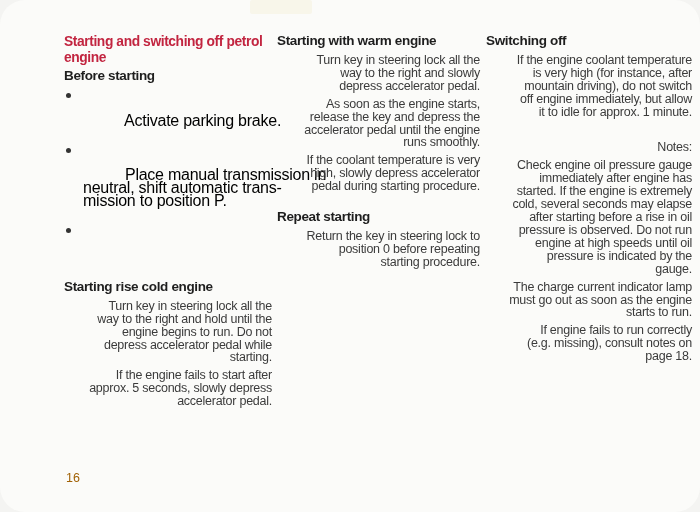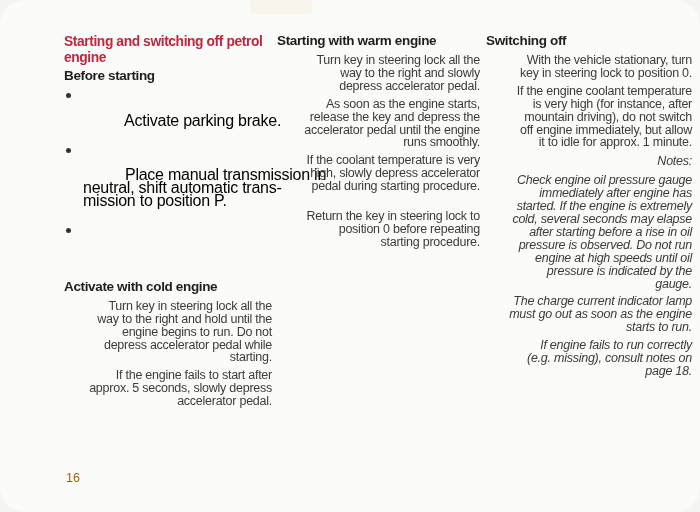--- a/index.html
+++ b/index.html
@@ -42,21 +42,21 @@
   p, .notes-label {
     margin: 0 0 5px 0;
     font-size: 12.5px; line-height: 12.9px;
     letter-spacing: -0.25px;
     color: #3b3b3b;
     white-space: pre;
     text-align: right;
   }
   .notes-label { margin-bottom: 6px; }
   section.gap { margin-top: 17px; }
-  section.gap-small { margin-top: 6px; font-style: italic; }
+  section.gap-small { margin-top: 22px; }
 
   ul.bullets { margin: 0; padding: 0; list-style: none; }
   ul.bullets li {
     position: relative;
     padding-left: 19px;
     margin-bottom: 3px;
     font-size: 16px; line-height: 12.9px;
     letter-spacing: -0.25px;
     color: #000000;
     white-space: pre;
@@ -98,21 +98,21 @@
 neutral, shift automatic trans-
 mission to position P.</span>
         </li>
         <li>
           <span class="dot"></span>
         </li>
       </ul>
     </section>
 
     <section class="gap">
-      <h2>Activate with cold engine</h2>
+      <h2>Starting rise cold engine</h2>
       <p>Turn key in steering lock all the
 way to the right and hold until the
 engine begins to run. Do not
 depress accelerator pedal while
 starting.</p>
       <p>If the engine fails to start after
 approx. 5 seconds, slowly depress
 accelerator pedal.</p>
     </section>
   </div>
@@ -126,31 +126,30 @@
       <p>As soon as the engine starts,
 release the key and depress the
 accelerator pedal until the engine
 runs smoothly.</p>
       <p>If the coolant temperature is very
 high, slowly depress accelerator
 pedal during starting procedure.</p>
     </section>
 
     <section class="gap">
+      <h2>Repeat starting</h2>
       <p>Return the key in steering lock to
 position 0 before repeating
 starting procedure.</p>
     </section>
   </div>
 
   <div class="col col-3">
     <section>
       <h2>Switching off</h2>
-      <p>With the vehicle stationary, turn
-key in steering lock to position 0.</p>
       <p>If the engine coolant temperature
 is very high (for instance, after
 mountain driving), do not switch
 off engine immediately, but allow
 it to idle for approx. 1 minute.</p>
     </section>
 
     <section class="gap-small">
       <div class="notes-label">Notes:</div>
       <p>Check engine oil pressure gauge

